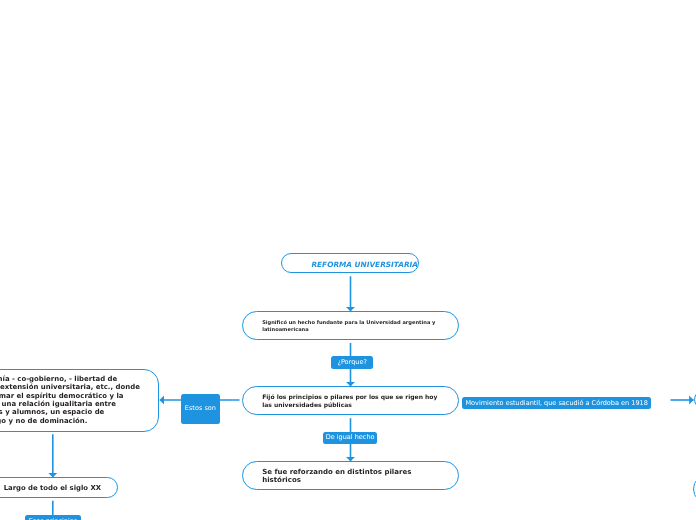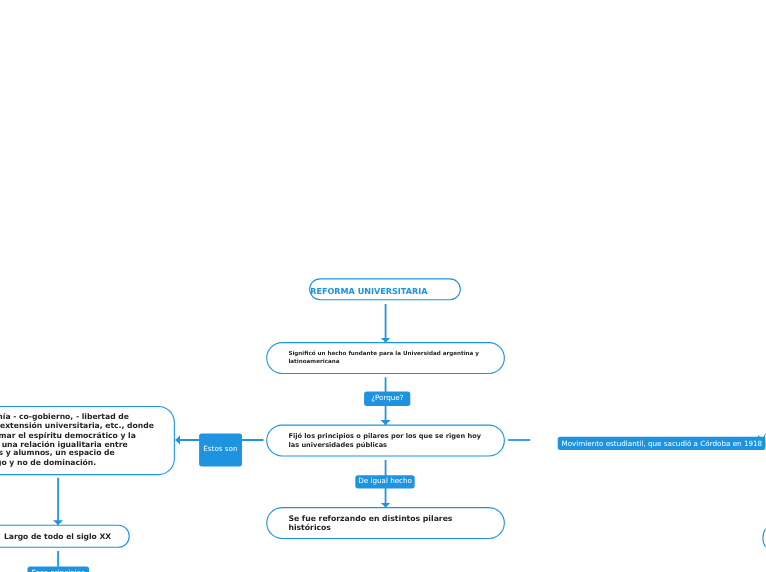--- a/index.html
+++ b/index.html
@@ -8,21 +8,21 @@
        -webkit-font-smoothing:antialiased;}
   #canvas{position:relative;width:696px;height:520px;background:#fff;}
   svg#edges{position:absolute;left:0;top:0;width:696px;height:520px;pointer-events:none;}
 
   .node{position:absolute;box-sizing:border-box;background:#fff;
         border:1.3px solid #1e94e0;border-radius:15px;
         display:flex;align-items:center;}
   .node .txt{font-weight:bold;color:#231f20;display:block;position:relative;top:1.2px;}
   .node .txt.ln{position:absolute;white-space:pre;font-size:6.95px;line-height:8.35px;}
 
-  .node.root{border-width:1.5px;justify-content:flex-start;}
+  .node.root{border-width:1.5px;justify-content:flex-end;font-style:italic;}
   .node.root .txt{color:#1e94e0;font-size:7.35px;letter-spacing:0;top:2px;}
 
   .label{position:absolute;line-height:1;box-sizing:border-box;background:#1e94e0;color:#ffffff;
          border-radius:2.5px;display:flex;align-items:center;justify-content:center;
          font-weight:400;white-space:nowrap;font-size:6.52px;}
 </style>
 </head>
 <body>
 
 <div id="canvas">
@@ -83,21 +83,21 @@
   </div>
 
   <div class="label" style="left:322.7px;top:431.5px;width:54.8px;height:12.5px;">
     <span>De igual hecho</span>
   </div>
 
   <div class="label" style="left:181.2px;top:393.6px;width:38.4px;height:30px;">
     <span>Estos son</span>
   </div>
 
-  <div class="label" style="left:507px;top:396.9px;width:189.3px;height:12.6px;">
+  <div class="label" style="left:462px;top:396.9px;width:189.3px;height:12.6px;">
     <span>Movimiento estudiantil, que sacudió a Córdoba en 1918</span>
   </div>
 
   <div class="label" style="left:24.8px;top:514.8px;width:56.3px;height:12.6px;">
     <span>Esos principios</span>
   </div>
 
 </div>
 
 </body></html>

